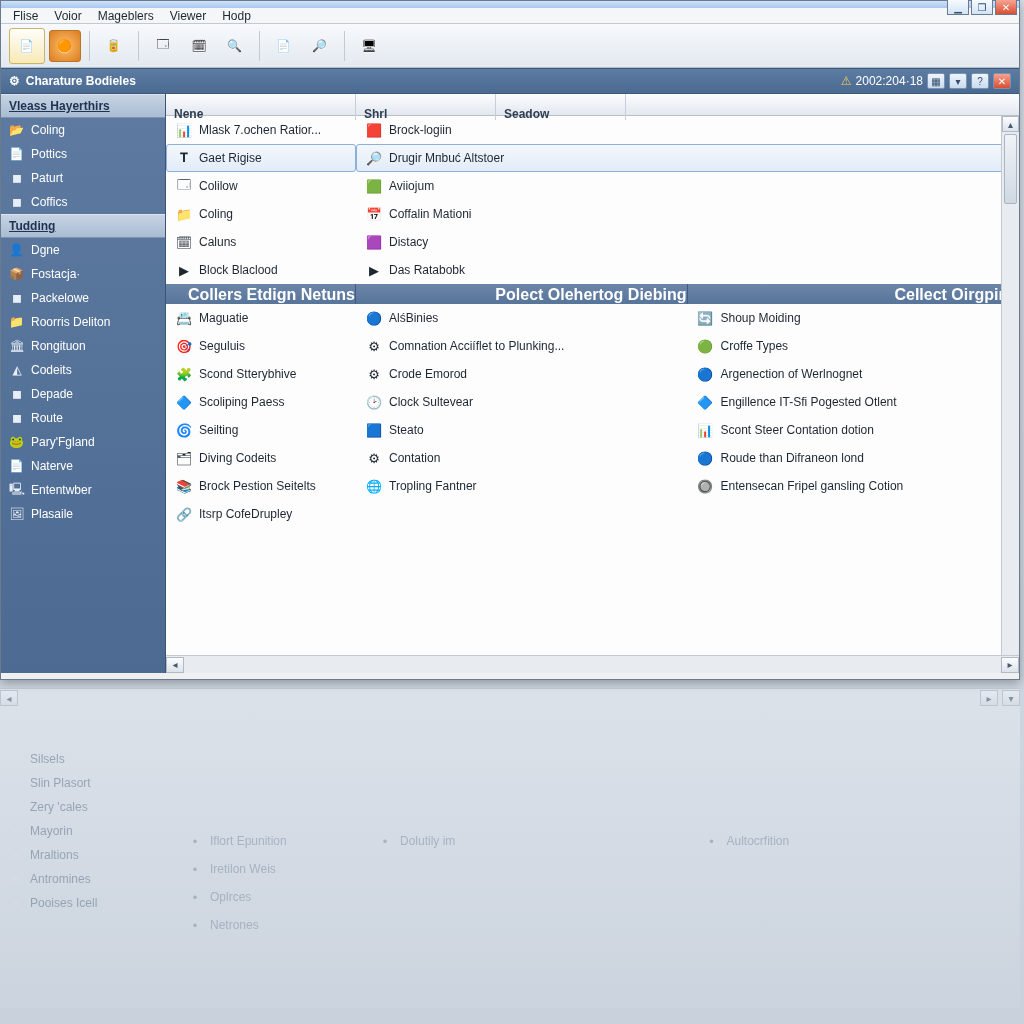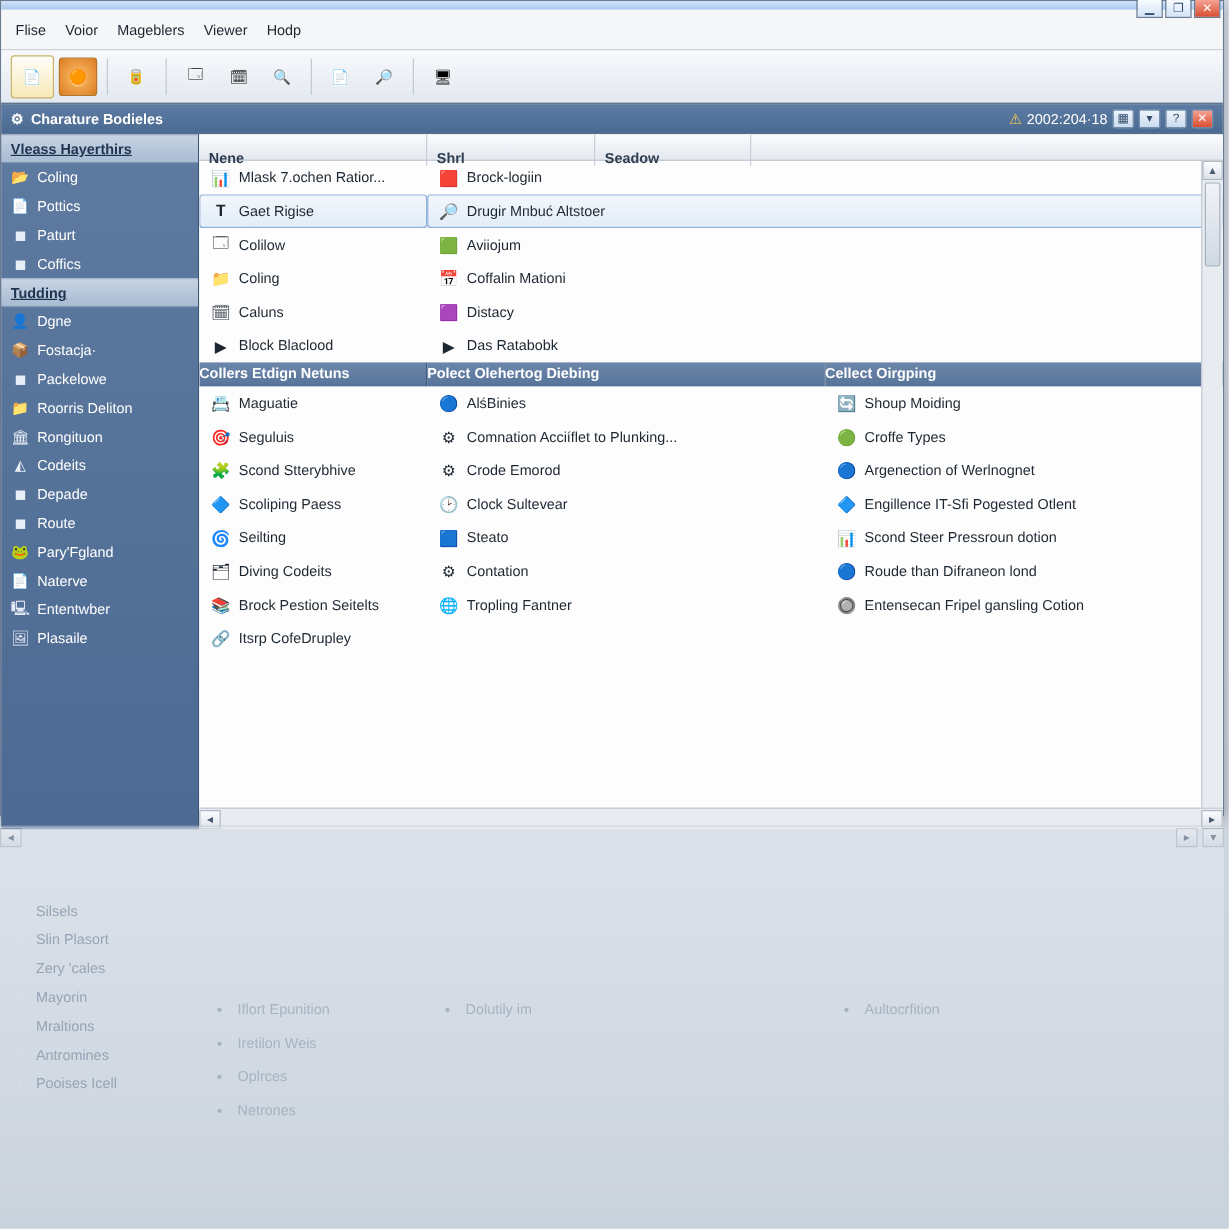--- a/index.html
+++ b/index.html
@@ -8,21 +8,21 @@
 .window { background: #f0f0f0; border: 1px solid #6a7a8f; box-shadow: 0 3px 10px rgba(0,0,0,.3); }
 .main-window { position: absolute; top: 0; left: 0; width: 1020px; height: 680px; }
 
 
 .title-bar { height: 7px; background: linear-gradient(#cfe2f9,#a9c8ee); position: relative; }
 .title-bar .controls { position: absolute; right: 2px; top: -2px; display:flex; }
 .win-btn { width: 22px; height: 16px; border:1px solid #6a7a8f; margin-left:2px; background: linear-gradient(#f7fbff,#d3e3f6); display:flex; align-items:center; justify-content:center; font-size:10px; color:#32506f; cursor:default;}
 .win-btn.close{ background: linear-gradient(#f6a393,#d94e32); color:#fff;}
 
 
-.menu-bar { height: 34px; background:#f4f6f8; border-bottom:1px solid #c2c9d1; display:flex; align-items:center; padding:0 4px;}
+.menu-bar { height: 16px; background:#f4f6f8; border-bottom:1px solid #c2c9d1; display:flex; align-items:center; padding:0 4px;}
 .menu-item { padding: 2px 8px; color:#1d2731; }
 
 
 .toolbar { height: 44px; background: linear-gradient(#f7f9fc,#e3e9f0); border-bottom:1px solid #b3bcc7; display:flex; align-items:center; gap:4px; padding:0 8px;}
 .tool-icon { width:32px; height:32px; border:1px solid transparent; border-radius:3px; display:flex; align-items:center; justify-content:center; font-size:18px; }
 .tool-icon.big{ width:36px; height:36px; font-size:22px; background:linear-gradient(#fffefa,#f8e9b6); border:1px solid #cbb368;}
 .tool-icon.orange{ background:radial-gradient(#ffc26a,#db7b21); color:#6b3a08; border:1px solid #b87524;}
 .tool-icon span{ filter: drop-shadow(0 1px 0 rgba(255,255,255,.5)); }
 .tool-sep{ width:1px; height:30px; background:#c2c9d1; margin:0 4px;}
 
@@ -49,37 +49,37 @@
 
 .list-body{ height: calc(100% - 22px - 18px); overflow:auto; }
 .top-two-col{ display:flex; }
 .col-left{ width:190px;}
 .col-right{ flex:1; }
 .list-row{ display:flex; align-items:center; gap:6px; height:28px; padding:0 8px; color:#1d2731; border:1px solid transparent;}
 .list-row.selected{ background:linear-gradient(#f3f7fc,#e2ecf8); border:1px solid #8dafda; border-radius:3px;}
 .row-icon{ width:18px; height:18px; display:flex; align-items:center; justify-content:center; font-size:13px;}
 
 .sub-band{ display:flex; height:20px;}
-.sub-band .sub-h{ flex:1; text-align:left; background:linear-gradient(#6c86a9,#57749a); color:#fff; font-weight:bold; border-right:1px solid #3f5b80; padding-top:2px; font-size:12px;}
+.sub-band .sub-h{ flex:1; text-align:right; background:linear-gradient(#6c86a9,#57749a); color:#fff; font-weight:bold; border-right:1px solid #3f5b80; padding-top:2px; font-size:16px;}
 .three-col{ display:flex;}
 .three-col .col3{ flex:1;}
 .three-col .list-row{ height:28px;}
 
 
 .hscroll{ height:18px; background:#e8ecf1; border-top:1px solid #c2c9d1; display:flex; align-items:center;}
 .hscroll .arrow{ width:18px; height:16px; background:linear-gradient(#fbfcfe,#dde3eb); border:1px solid #b0b9c4; display:flex; align-items:center; justify-content:center; font-size:10px; color:#4a5a6e;}
 .hscroll .track{ flex:1; }
 .vscroll{ position:absolute; right:0; top:22px; bottom:18px; width:18px; background:#e8ecf1; border-left:1px solid #c2c9d1;}
 .vscroll .arrow{ height:16px; background:linear-gradient(#fbfcfe,#dde3eb); border:1px solid #b0b9c4; display:flex; align-items:center; justify-content:center; font-size:10px; color:#4a5a6e;}
 .vscroll .thumb{ margin:2px; height:70px; background:linear-gradient(#f0f3f7,#cfd8e2); border:1px solid #a9b4c1; border-radius:2px;}
 
 
 .lower-pane{ position:absolute; left:0; top:688px; width:1020px; height:320px; background:linear-gradient(#e8edf3,#cfd7e1); border-top:1px solid #b6bfca; opacity:.55;}
 .lower-pane .hscroll{ border-top:none; }
-.lower-body{ display:flex; height:calc(100% - 18px); }
+.lower-body{ display:flex; height:calc(100% - 18px);gap:12px; }
 .lower-side{ width:165px; padding-top:40px;}
 .lower-side .side-item{ color:#6b7e94; }
 .lower-main{ flex:1; padding-top:120px;}
 .lower-main .list-row{ color:#8a99ab;}
 </style>
 </head>
 <body>
 
 <div class="window main-window">
 
@@ -369,21 +369,21 @@
               <div class="list-row">
                 <span class="row-icon">🔵</span>
                 <span>Argenection of Werlnognet</span>
               </div>
               <div class="list-row">
                 <span class="row-icon">🔷</span>
                 <span>Engillence IT-Sfi Pogested Otlent</span>
               </div>
               <div class="list-row">
                 <span class="row-icon">📊</span>
-                <span>Scond Steer Pressroun dotion</span>
+                <span>Scont Steer Contation dotion</span>
               </div>
               <div class="list-row">
                 <span class="row-icon">🔵</span>
                 <span>Roude than Difraneon lond</span>
               </div>
               <div class="list-row">
                 <span class="row-icon">🔘</span>
                 <span>Entensecan Fripel gansling Cotion</span>
               </div>
             </div>

